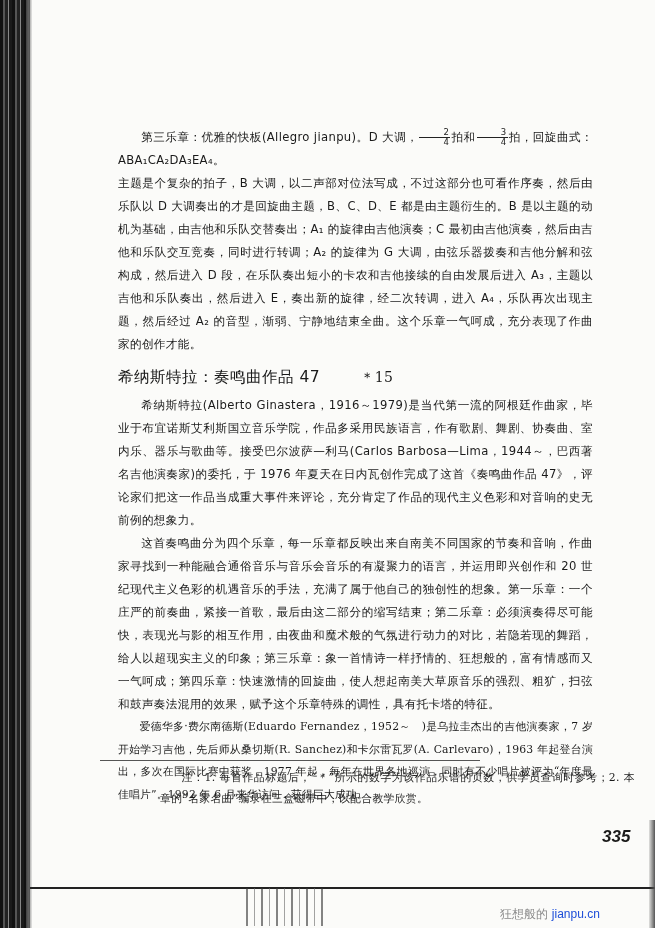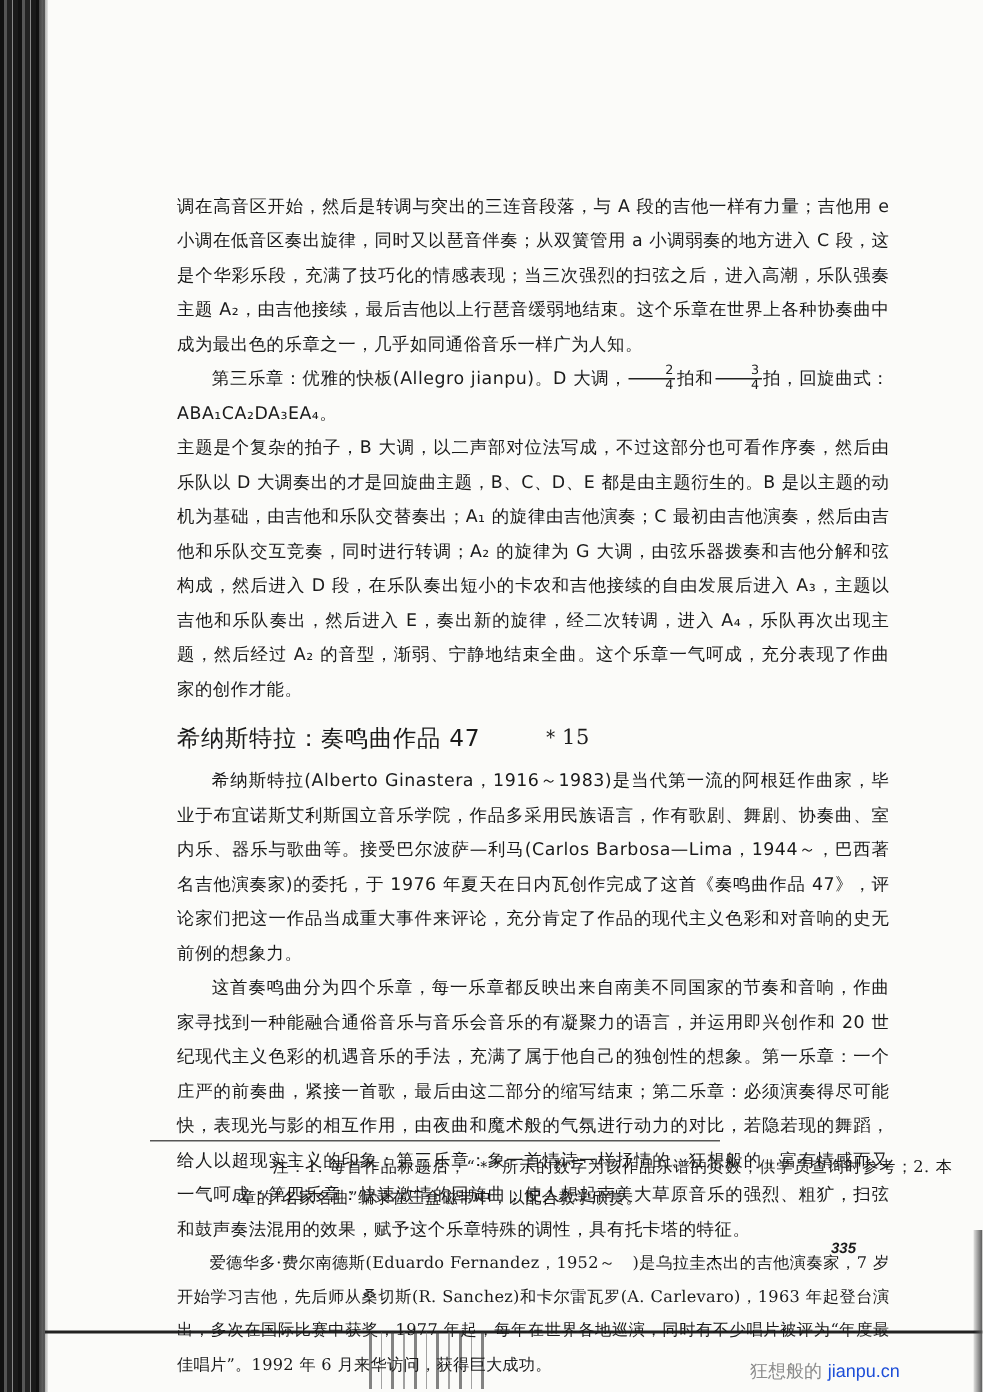--- a/index.html
+++ b/index.html
@@ -34,53 +34,52 @@
   .sec-title {
     margin-top: 8px; margin-bottom: 4px; font-size: 15.5px; line-height: 26px; letter-spacing: 0.5px;
     display: flex; align-items: center;
   }
   .sec-title .ref { margin-left: 40px; font-family: "DejaVu Serif", serif; font-size: 14px; }
   .frac { display: inline-flex; flex-direction: column; align-items: center; vertical-align: middle; font-size: 8.5px; line-height: 9px; margin: 0 1px; }
   .frac .num { border-bottom: 1px solid #222; padding: 0 1px; }
   .footnote-rule { position: absolute; left: 100px; top: 760px; width: 380px; height: 1px; background: #555; }
   .footnote { position: absolute; left: 118px; top: 767px; width: 475px; margin-left: 42px; }
   .footnote p { font-family: "DejaVu Serif", serif; font-size: 10.8px; line-height: 21px; }
-  .page-number { position: absolute; left: 554px; top: 827px; font-family: "Liberation Sans", sans-serif; font-weight: bold; font-style: italic; font-size: 10px; }
+  .page-number { position: absolute; left: 602px; top: 827px; font-family: "Liberation Sans", sans-serif; font-weight: bold; font-style: italic; font-size: 17px; }
   .watermark { position: absolute; left: 500px; top: 906px; font-family: "DejaVu Serif", serif; font-size: 12px; color: #8a8a8a; }
   .watermark .domain { color: #1d4ed8; font-family: "Liberation Sans", sans-serif; }
   .bars { position: absolute; left: 240px; top: 888px; width: 85px; height: 38px;
     background: repeating-linear-gradient(90deg, transparent 0 6px, #333 6px 8px, transparent 8px 14px, #666 14px 15px); opacity: 0.6; }
 </style>
 </head>
 <body>
 
 <div class="binding"></div>
 <div class="bottom-edge"></div>
 <div class="right-shadow"></div>
 <div class="bars"></div>
 
 <div class="page">
-  <p>调在高音区开始，然后是转调与突出的三连音段落，与 A 段的吉他一样有力量；吉他用 e 小调在低音区奏出旋律，同时又以琶音伴奏；从双簧管用 a 小调弱奏的地方进入 C 段，这是个华彩乐段，充满了技巧化的情感表现；当三次强烈的扫弦之后，进入高潮，乐队强奏主题 A₂，由吉他接续，最后吉他以上行琶音缓弱地结束。这个乐章在世界上各种协奏曲中成为最出色的乐章之一，几乎如同通俗音乐一样广为人知。</p>
 
   <p class="indent"><span>第三乐章：优雅的快板(Allegro jianpu)。D 大调，</span><span class="frac">
         <span class="num">2</span>
         <span>4</span>
       </span><span>拍和</span><span class="frac">
         <span class="num">3</span>
         <span>4</span>
       </span><span>拍，回旋曲式：ABA₁CA₂DA₃EA₄。</span></p>
   <p>主题是个复杂的拍子，B 大调，以二声部对位法写成，不过这部分也可看作序奏，然后由乐队以 D 大调奏出的才是回旋曲主题，B、C、D、E 都是由主题衍生的。B 是以主题的动机为基础，由吉他和乐队交替奏出；A₁ 的旋律由吉他演奏；C 最初由吉他演奏，然后由吉他和乐队交互竞奏，同时进行转调；A₂ 的旋律为 G 大调，由弦乐器拨奏和吉他分解和弦构成，然后进入 D 段，在乐队奏出短小的卡农和吉他接续的自由发展后进入 A₃，主题以吉他和乐队奏出，然后进入 E，奏出新的旋律，经二次转调，进入 A₄，乐队再次出现主题，然后经过 A₂ 的音型，渐弱、宁静地结束全曲。这个乐章一气呵成，充分表现了作曲家的创作才能。</p>
 
 
   <div class="sec-title">
     <span>希纳斯特拉：奏鸣曲作品 47</span>
     <span class="ref">＊15</span>
   </div>
 
-  <p class="indent">希纳斯特拉(Alberto Ginastera，1916～1983)是当代第一流的阿根廷作曲家，毕业于布宜诺斯艾利斯国立音乐学院，作品多采用民族语言，作有歌剧、舞剧、协奏曲、室内乐、器乐与歌曲等。接受巴尔波萨—利马(Carlos Barbosa—Lima，1944～，巴西著名吉他演奏家)的委托，于 1976 年夏天在日内瓦创作完成了这首《奏鸣曲作品 47》，评论家们把这一作品当成重大事件来评论，充分肯定了作品的现代主义色彩和对音响的史无前例的想象力。</p>
+  <p class="indent">希纳斯特拉(Alberto Ginastera，1916～1979)是当代第一流的阿根廷作曲家，毕业于布宜诺斯艾利斯国立音乐学院，作品多采用民族语言，作有歌剧、舞剧、协奏曲、室内乐、器乐与歌曲等。接受巴尔波萨—利马(Carlos Barbosa—Lima，1944～，巴西著名吉他演奏家)的委托，于 1976 年夏天在日内瓦创作完成了这首《奏鸣曲作品 47》，评论家们把这一作品当成重大事件来评论，充分肯定了作品的现代主义色彩和对音响的史无前例的想象力。</p>
   <p class="indent">这首奏鸣曲分为四个乐章，每一乐章都反映出来自南美不同国家的节奏和音响，作曲家寻找到一种能融合通俗音乐与音乐会音乐的有凝聚力的语言，并运用即兴创作和 20 世纪现代主义色彩的机遇音乐的手法，充满了属于他自己的独创性的想象。第一乐章：一个庄严的前奏曲，紧接一首歌，最后由这二部分的缩写结束；第二乐章：必须演奏得尽可能快，表现光与影的相互作用，由夜曲和魔术般的气氛进行动力的对比，若隐若现的舞蹈，给人以超现实主义的印象；第三乐章：象一首情诗一样抒情的、狂想般的，富有情感而又一气呵成；第四乐章：快速激情的回旋曲，使人想起南美大草原音乐的强烈、粗犷，扫弦和鼓声奏法混用的效果，赋予这个乐章特殊的调性，具有托卡塔的特征。</p>
 
   <p class="indent small">爱德华多·费尔南德斯(Eduardo Fernandez，1952～　)是乌拉圭杰出的吉他演奏家，7 岁开始学习吉他，先后师从桑切斯(R. Sanchez)和卡尔雷瓦罗(A. Carlevaro)，1963 年起登台演出，多次在国际比赛中获奖，1977 年起，每年在世界各地巡演，同时有不少唱片被评为“年度最佳唱片”。1992 年 6 月来华访问，获得巨大成功。</p>
 </div>
 
 <div class="footnote-rule"></div>
 <div class="footnote">
   <p class="indent">注：1. 每首作品标题后，“＊”所示的数字为该作品乐谱的页数，供学员查询时参考；2. 本章的“名家名曲”编录在三盒磁带中，以配合教学欣赏。</p>
 </div>
 

